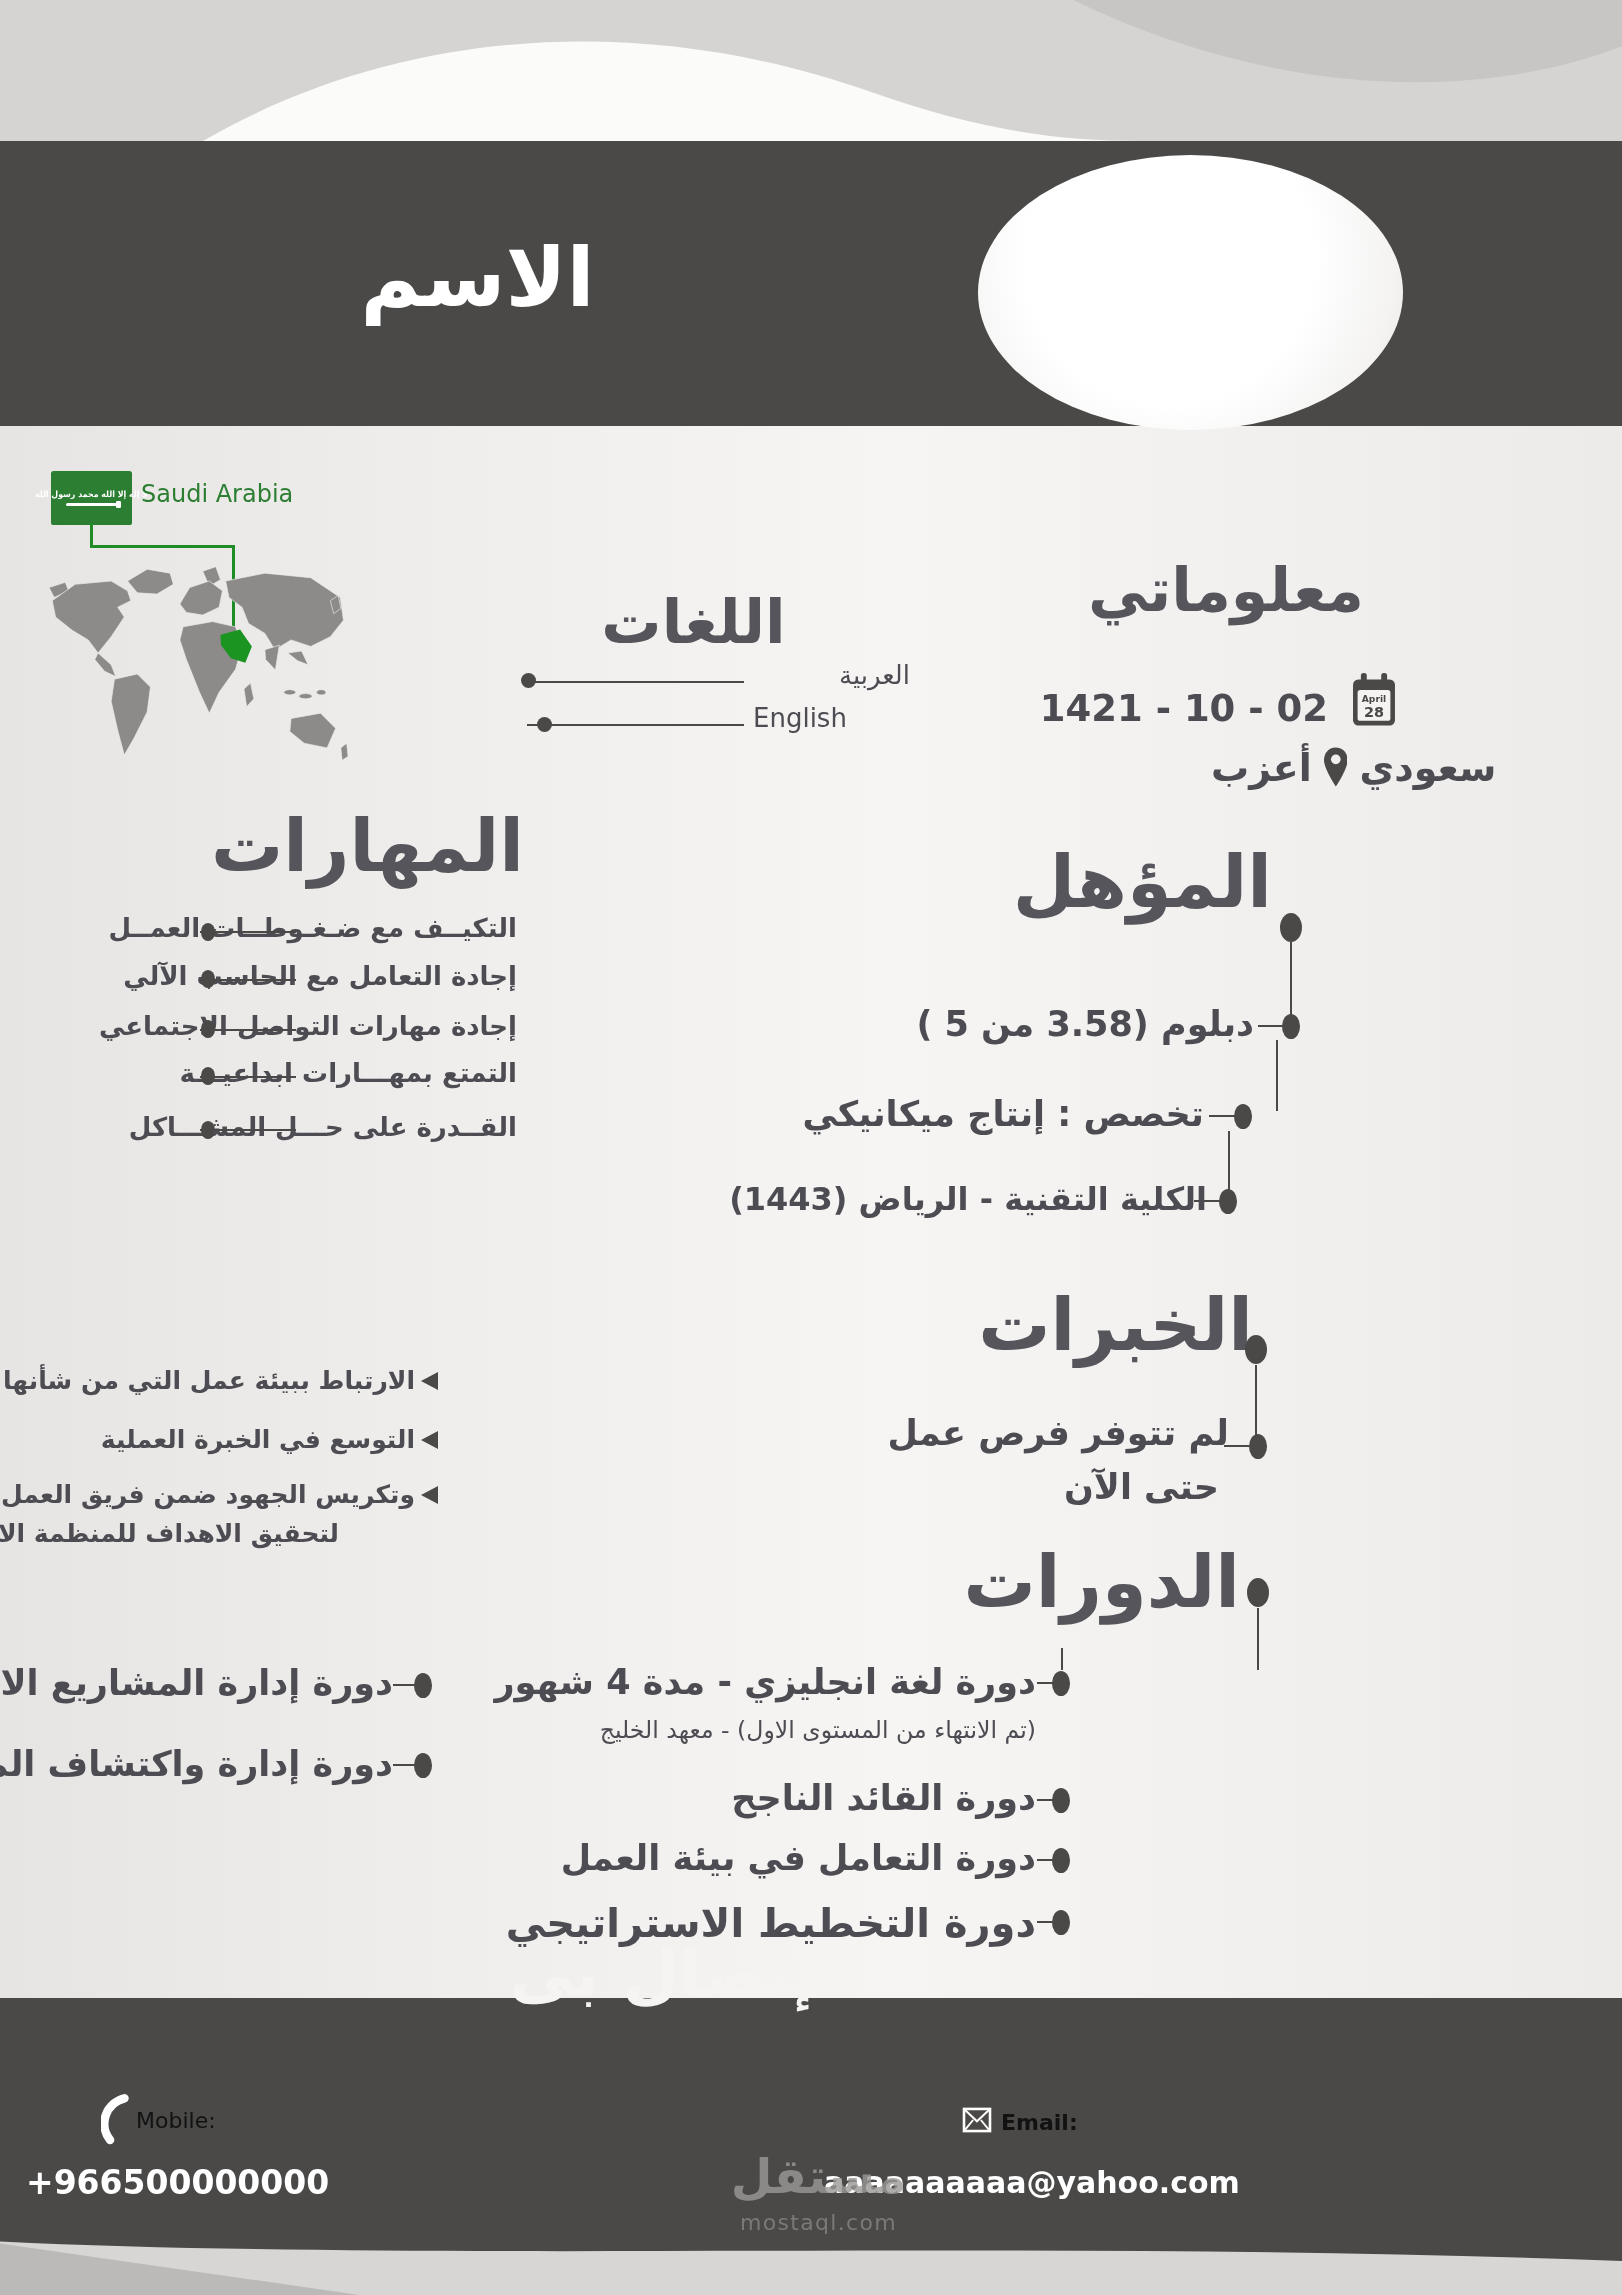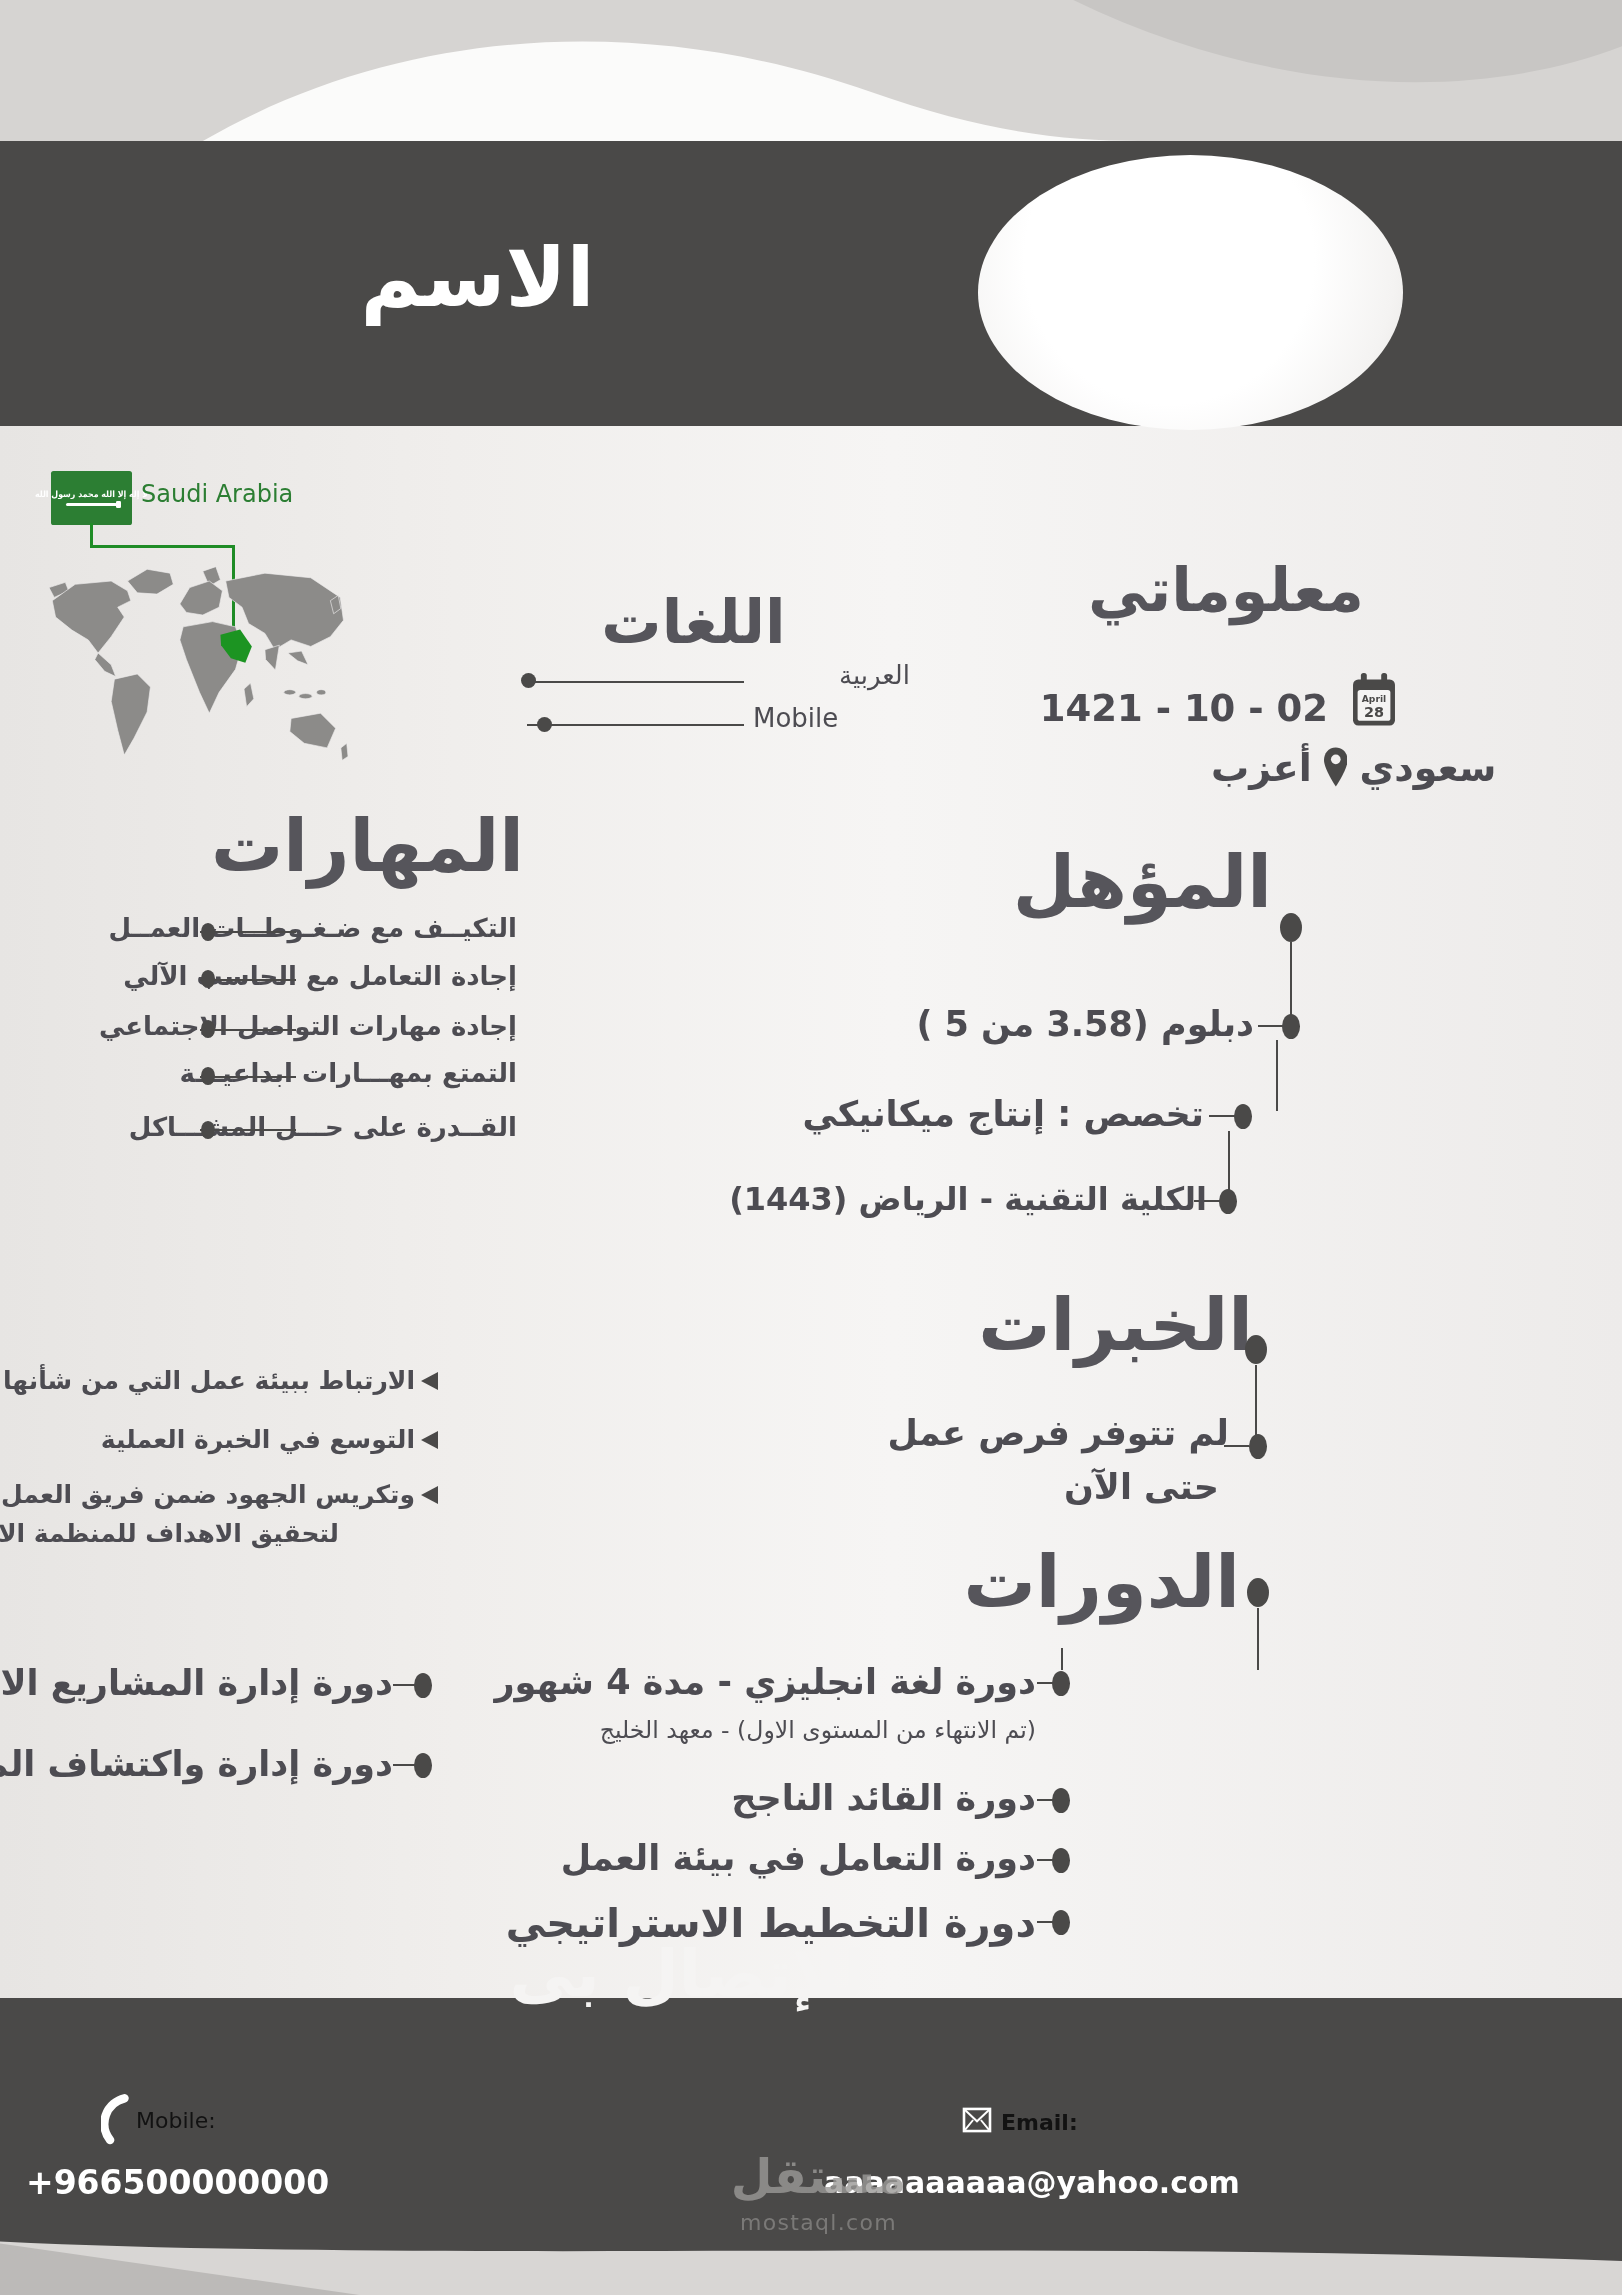--- a/index.html
+++ b/index.html
@@ -80,21 +80,21 @@
         <path d="M446,285 L455,278 L457,298 L448,304 Z"></path>
       </g>
       <path d="M262,112 L292,104 L310,130 L300,155 L278,148 L263,128 Z" fill="#1c9422" stroke="none"></path>
     </svg>
   </div>
 
   <div class="abs h1" style="left:589px;top:560px;width:209px;margin-top:28px;">اللغات</div>
   <div class="abs it" style="left:753px;top:660px;width:157px;font-size:26px;font-weight:500;">العربية</div>
   <div class="abs lineH" style="left:527px;top:681px;width:217px;"></div>
   <div class="abs dot" style="left:521px;top:673px;width:15px;height:15px;"></div>
-  <div class="abs" style="left:753px;top:703px;width:157px;font-size:26px;color:#4d4c52;">Mobile</div>
+  <div class="abs" style="left:753px;top:703px;width:157px;font-size:26px;color:#4d4c52;">English</div>
   <div class="abs lineH" style="left:527px;top:724px;width:217px;"></div>
   <div class="abs dot" style="left:537px;top:717px;width:15px;height:15px;"></div>
 
   <div class="abs h1" style="left:1148px;top:556px;width:216px;">معلوماتي</div>
   <div class="abs" style="left:1341px;top:673px;padding-left:12px;">
     <svg width="42" height="59" viewBox="0 0 64 90">
       <rect x="12" y="0" width="9" height="20" rx="4" fill="#4a4948"></rect>
       <rect x="43" y="0" width="9" height="20" rx="4" fill="#4a4948"></rect>
       <rect x="0" y="10" width="64" height="70" rx="8" fill="#4a4948"></rect>
       <rect x="7" y="26" width="50" height="47" rx="4" fill="#f4f3f2"></rect>

